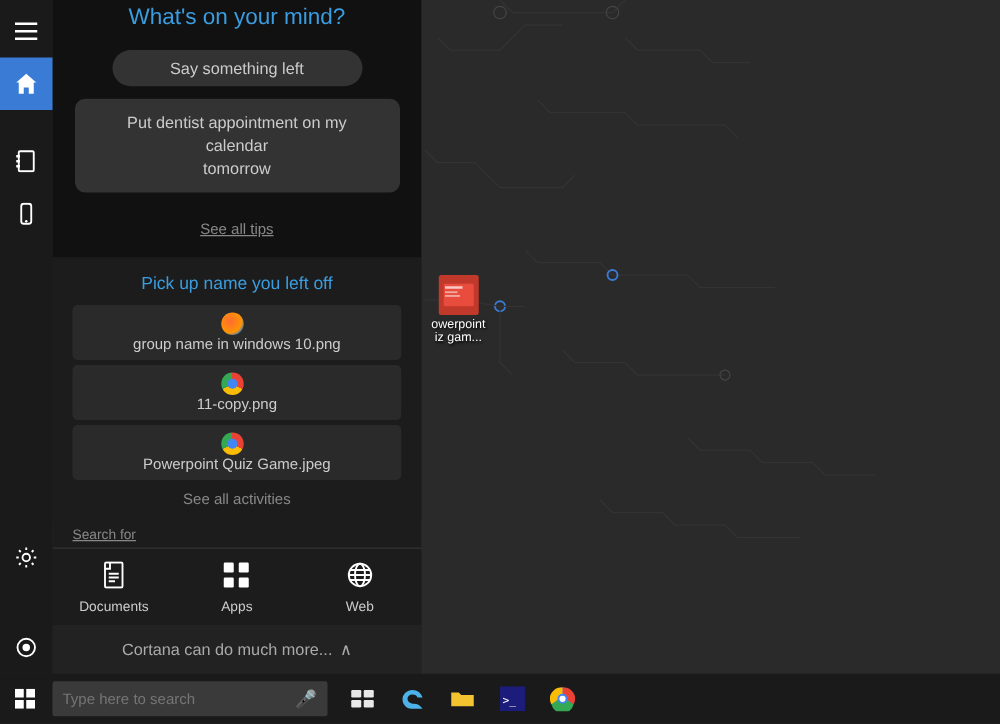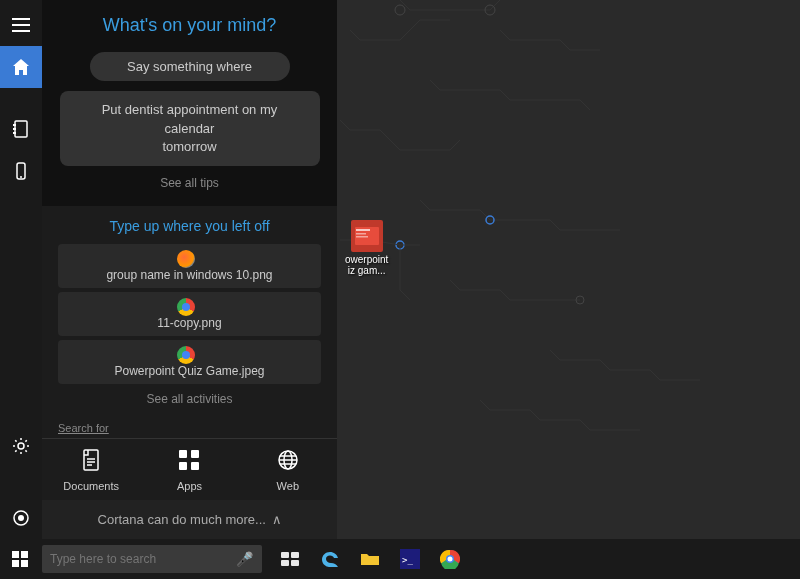--- a/index.html
+++ b/index.html
@@ -190,21 +190,22 @@
       margin-bottom: 6px;
       text-align: center;
       width: 260px;
       line-height: 1.4;
     }
 
     .see-all-tips {
       color: #888;
       font-size: 12px;
       cursor: pointer;
-      margin-top: 4px;
+      margin-top: 16px;
+      text-decoration: underline;
     }
 
     
     .pickup-section {
       padding: 12px 16px 8px;
       background: #1c1c1c;
     }
 
     .pickup-title {
       color: #3a9de0;
@@ -445,30 +446,30 @@
 
       <circle cx="35" cy="35" r="22" fill="none" stroke="#1a1a1a" stroke-width="1"></circle>
       <path d="M 35 13 A 22 22 0 1 1 34.9 13" stroke="#3a9de0" stroke-width="3" fill="none" stroke-dasharray="120 20" opacity="0.8"></path>
 
       <circle cx="35" cy="35" r="14" fill="#3a9de0" opacity="0.9"></circle>
       <circle cx="35" cy="35" r="8" fill="#1c2a3a"></circle>
     </svg>
 
     <div class="cortana-title">What's on your mind?</div>
 
-    <button class="tip-btn">Say something where</button>
+    <button class="tip-btn">Say something left</button>
     <button class="tip-btn2">
       <span>Put dentist appointment on my calendar</span><br>
       <span>tomorrow</span>
     </button>
     <div class="see-all-tips">See all tips</div>
   </div>
 
   <div class="pickup-section">
-    <div class="pickup-title">Type up where you left off</div>
+    <div class="pickup-title">Pick up name you left off</div>
 
     <div class="recent-file">
       <div class="firefox-icon"></div>
       <span class="file-name">group name in windows 10.png</span>
     </div>
 
     <div class="recent-file">
       <div class="chrome-icon"></div>
       <span class="file-name">11-copy.png</span>
     </div>

